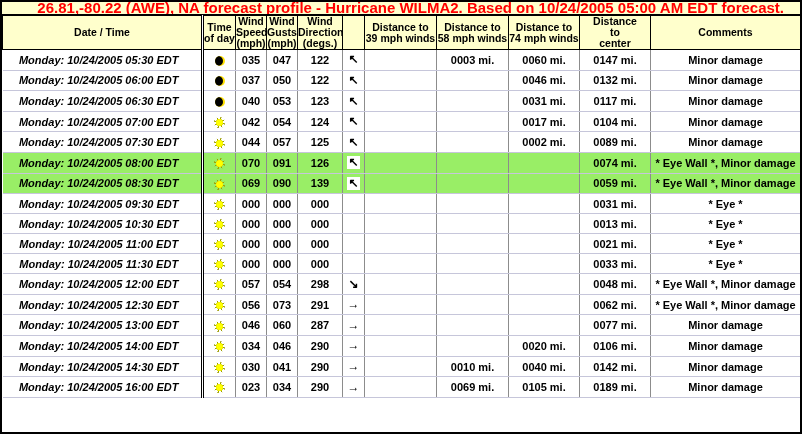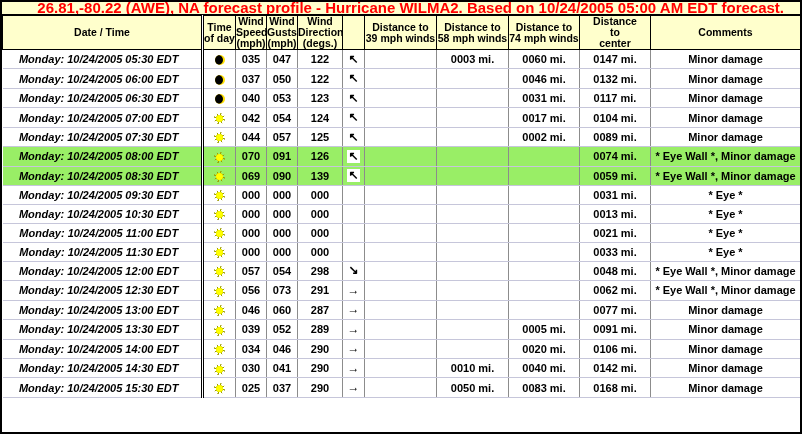--- a/index.html
+++ b/index.html
@@ -272,33 +272,20 @@
           <td class="c-num">060</td>
           <td class="c-num">287</td>
           <td class="c-arrow"><span class="arrow">→</span></td>
           <td class="c-dist"></td>
           <td class="c-dist"></td>
           <td class="c-dist"></td>
           <td class="c-dist">0077 mi.</td>
           <td class="c-comments">Minor damage</td>
         </tr>
         <tr>
-          <td class="c-date">Monday: 10/24/2005 13:30 EDT</td>
-          <td class="c-tod"><span class="icon-sun"></span></td>
-          <td class="c-num">039</td>
-          <td class="c-num">052</td>
-          <td class="c-num">289</td>
-          <td class="c-arrow"><span class="arrow">→</span></td>
-          <td class="c-dist"></td>
-          <td class="c-dist"></td>
-          <td class="c-dist">0005 mi.</td>
-          <td class="c-dist">0091 mi.</td>
-          <td class="c-comments">Minor damage</td>
-        </tr>
-        <tr>
           <td class="c-date">Monday: 10/24/2005 14:00 EDT</td>
           <td class="c-tod"><span class="icon-sun"></span></td>
           <td class="c-num">034</td>
           <td class="c-num">046</td>
           <td class="c-num">290</td>
           <td class="c-arrow"><span class="arrow">→</span></td>
           <td class="c-dist"></td>
           <td class="c-dist"></td>
           <td class="c-dist">0020 mi.</td>
           <td class="c-dist">0106 mi.</td>
@@ -311,27 +298,27 @@
           <td class="c-num">041</td>
           <td class="c-num">290</td>
           <td class="c-arrow"><span class="arrow">→</span></td>
           <td class="c-dist"></td>
           <td class="c-dist">0010 mi.</td>
           <td class="c-dist">0040 mi.</td>
           <td class="c-dist">0142 mi.</td>
           <td class="c-comments">Minor damage</td>
         </tr>
         <tr>
-          <td class="c-date">Monday: 10/24/2005 15:30 EDT</td>
-          <td class="c-tod"><span class="icon-sun"></span></td>
-          <td class="c-num">025</td>
-          <td class="c-num">037</td>
+          <td class="c-date">Monday: 10/24/2005 16:00 EDT</td>
+          <td class="c-tod"><span class="icon-sun"></span></td>
+          <td class="c-num">023</td>
+          <td class="c-num">034</td>
           <td class="c-num">290</td>
           <td class="c-arrow"><span class="arrow">→</span></td>
           <td class="c-dist"></td>
-          <td class="c-dist">0050 mi.</td>
-          <td class="c-dist">0083 mi.</td>
-          <td class="c-dist">0168 mi.</td>
+          <td class="c-dist">0069 mi.</td>
+          <td class="c-dist">0105 mi.</td>
+          <td class="c-dist">0189 mi.</td>
           <td class="c-comments">Minor damage</td>
         </tr>
       </tbody>
   </table>
 </div>
 
 </body></html>

